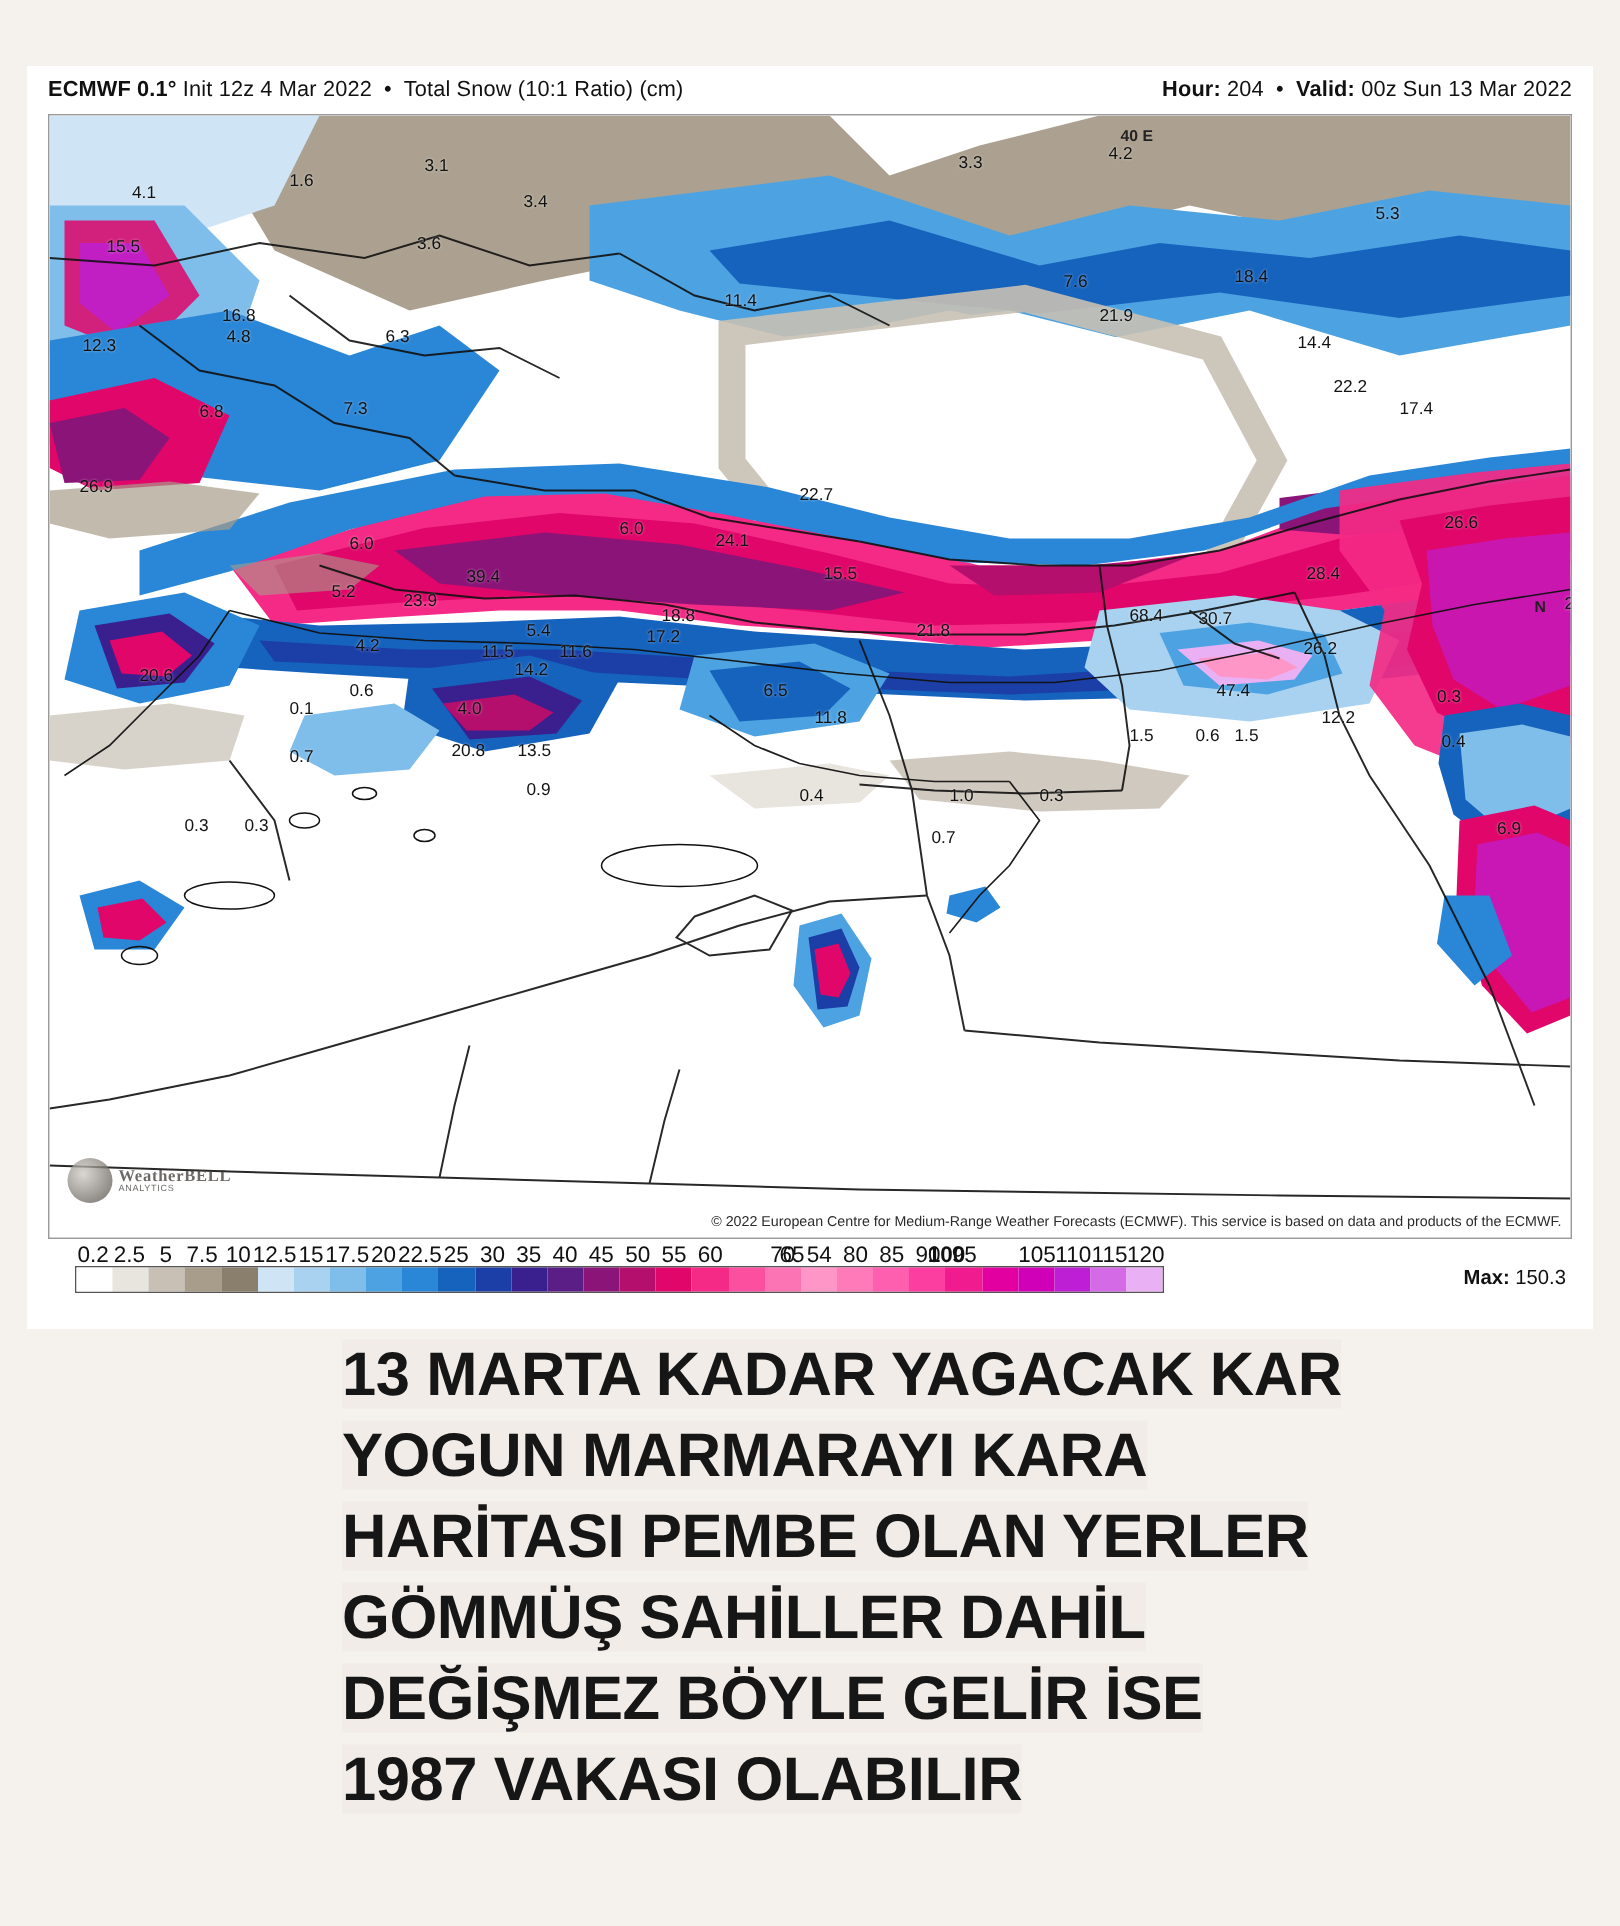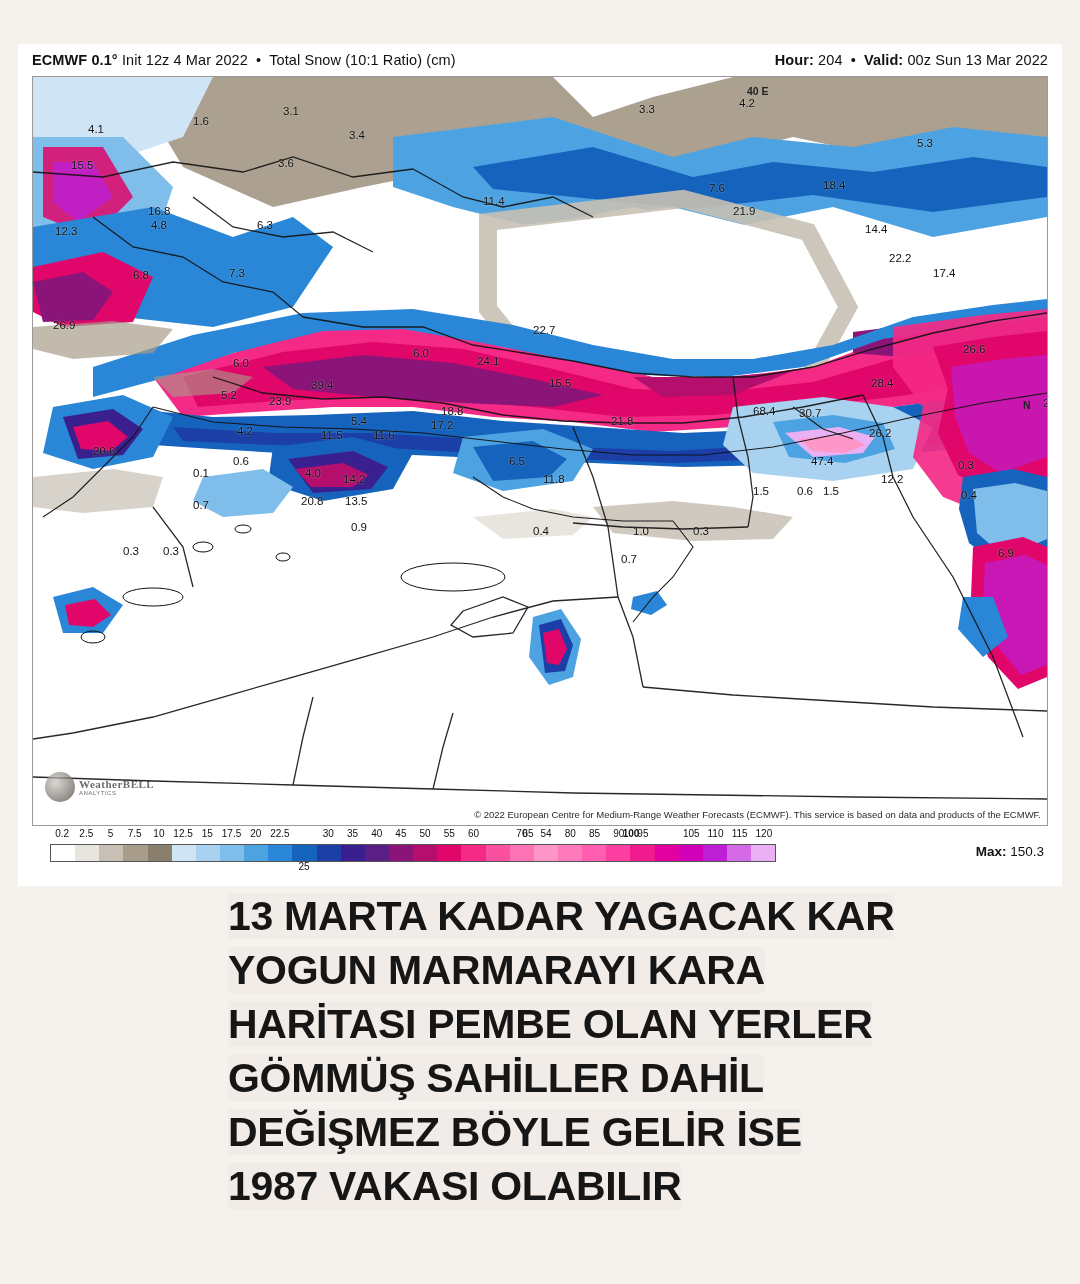--- a/index.html
+++ b/index.html
@@ -139,21 +139,21 @@
     width: 1016px;
     height: 46px;
   }
   .scale-ticks {
     position: relative;
     height: 16px;
     width: 740px;
   }
   .scale-ticks span {
     position: absolute;
-    font-size: 10px;
+    font-size: 15px;
     color: #111;
     transform: translateX(-50%);
     white-space: nowrap;
   }
   .scale-bar {
     position: absolute;
     left: 18px;
     top: 16px;
     width: 726px;
     height: 18px;
@@ -386,21 +386,21 @@
           <span class="val" style="left: 204px; top: 348px;">4.2</span>
           <span class="val" style="left: 288px; top: 352px;">11.5</span>
           <span class="val" style="left: 340px; top: 352px;">11.6</span>
           <span class="val" style="left: 318px; top: 338px;">5.4</span>
           <span class="val" style="left: 836px; top: 350px;">26.2</span>
           <span class="val" style="left: 60px; top: 368px;">20.6</span>
           <span class="val" style="left: 200px; top: 378px;">0.6</span>
           <span class="val" style="left: 476px; top: 378px;">6.5</span>
           <span class="val" style="left: 778px; top: 378px;">47.4</span>
           <span class="val" style="left: 272px; top: 390px;">4.0</span>
-          <span class="val" style="left: 310px; top: 396px;">14.2</span>
+          <span class="val" style="left: 310px; top: 364px;">14.2</span>
           <span class="val" style="left: 510px; top: 396px;">11.8</span>
           <span class="val" style="left: 848px; top: 396px;">12.2</span>
           <span class="val" style="left: 925px; top: 382px;">0.3</span>
           <span class="val" style="left: 160px; top: 390px;">0.1</span>
           <span class="val" style="left: 720px; top: 408px;">1.5</span>
           <span class="val" style="left: 764px; top: 408px;">0.6</span>
           <span class="val" style="left: 790px; top: 408px;">1.5</span>
           <span class="val" style="left: 928px; top: 412px;">0.4</span>
           <span class="val" style="left: 268px; top: 418px;">20.8</span>
           <span class="val" style="left: 312px; top: 418px;">13.5</span>
@@ -435,21 +435,21 @@
           <span style="left: 30.1px;">0.2</span>
           <span style="left: 54.3px;">2.5</span>
           <span style="left: 78.5px;">5</span>
           <span style="left: 102.7px;">7.5</span>
           <span style="left: 126.9px;">10</span>
           <span style="left: 151.1px;">12.5</span>
           <span style="left: 175.3px;">15</span>
           <span style="left: 199.5px;">17.5</span>
           <span style="left: 223.7px;">20</span>
           <span style="left: 247.9px;">22.5</span>
-          <span style="left: 272.1px; margin-top: 33px;">25</span>
+          <span style="left: 272.1px;">25</span>
           <span style="left: 296.3px;">30</span>
           <span style="left: 320.5px;">35</span>
           <span style="left: 344.7px;">40</span>
           <span style="left: 368.9px;">45</span>
           <span style="left: 393.1px;">50</span>
           <span style="left: 417.3px;">55</span>
           <span style="left: 441.5px;">60</span>
           <span style="left: 486px; padding-left: 20px;">65</span>
           <span style="left: 489.9px;">70</span>
           <span style="left: 514.1px;">54</span>

